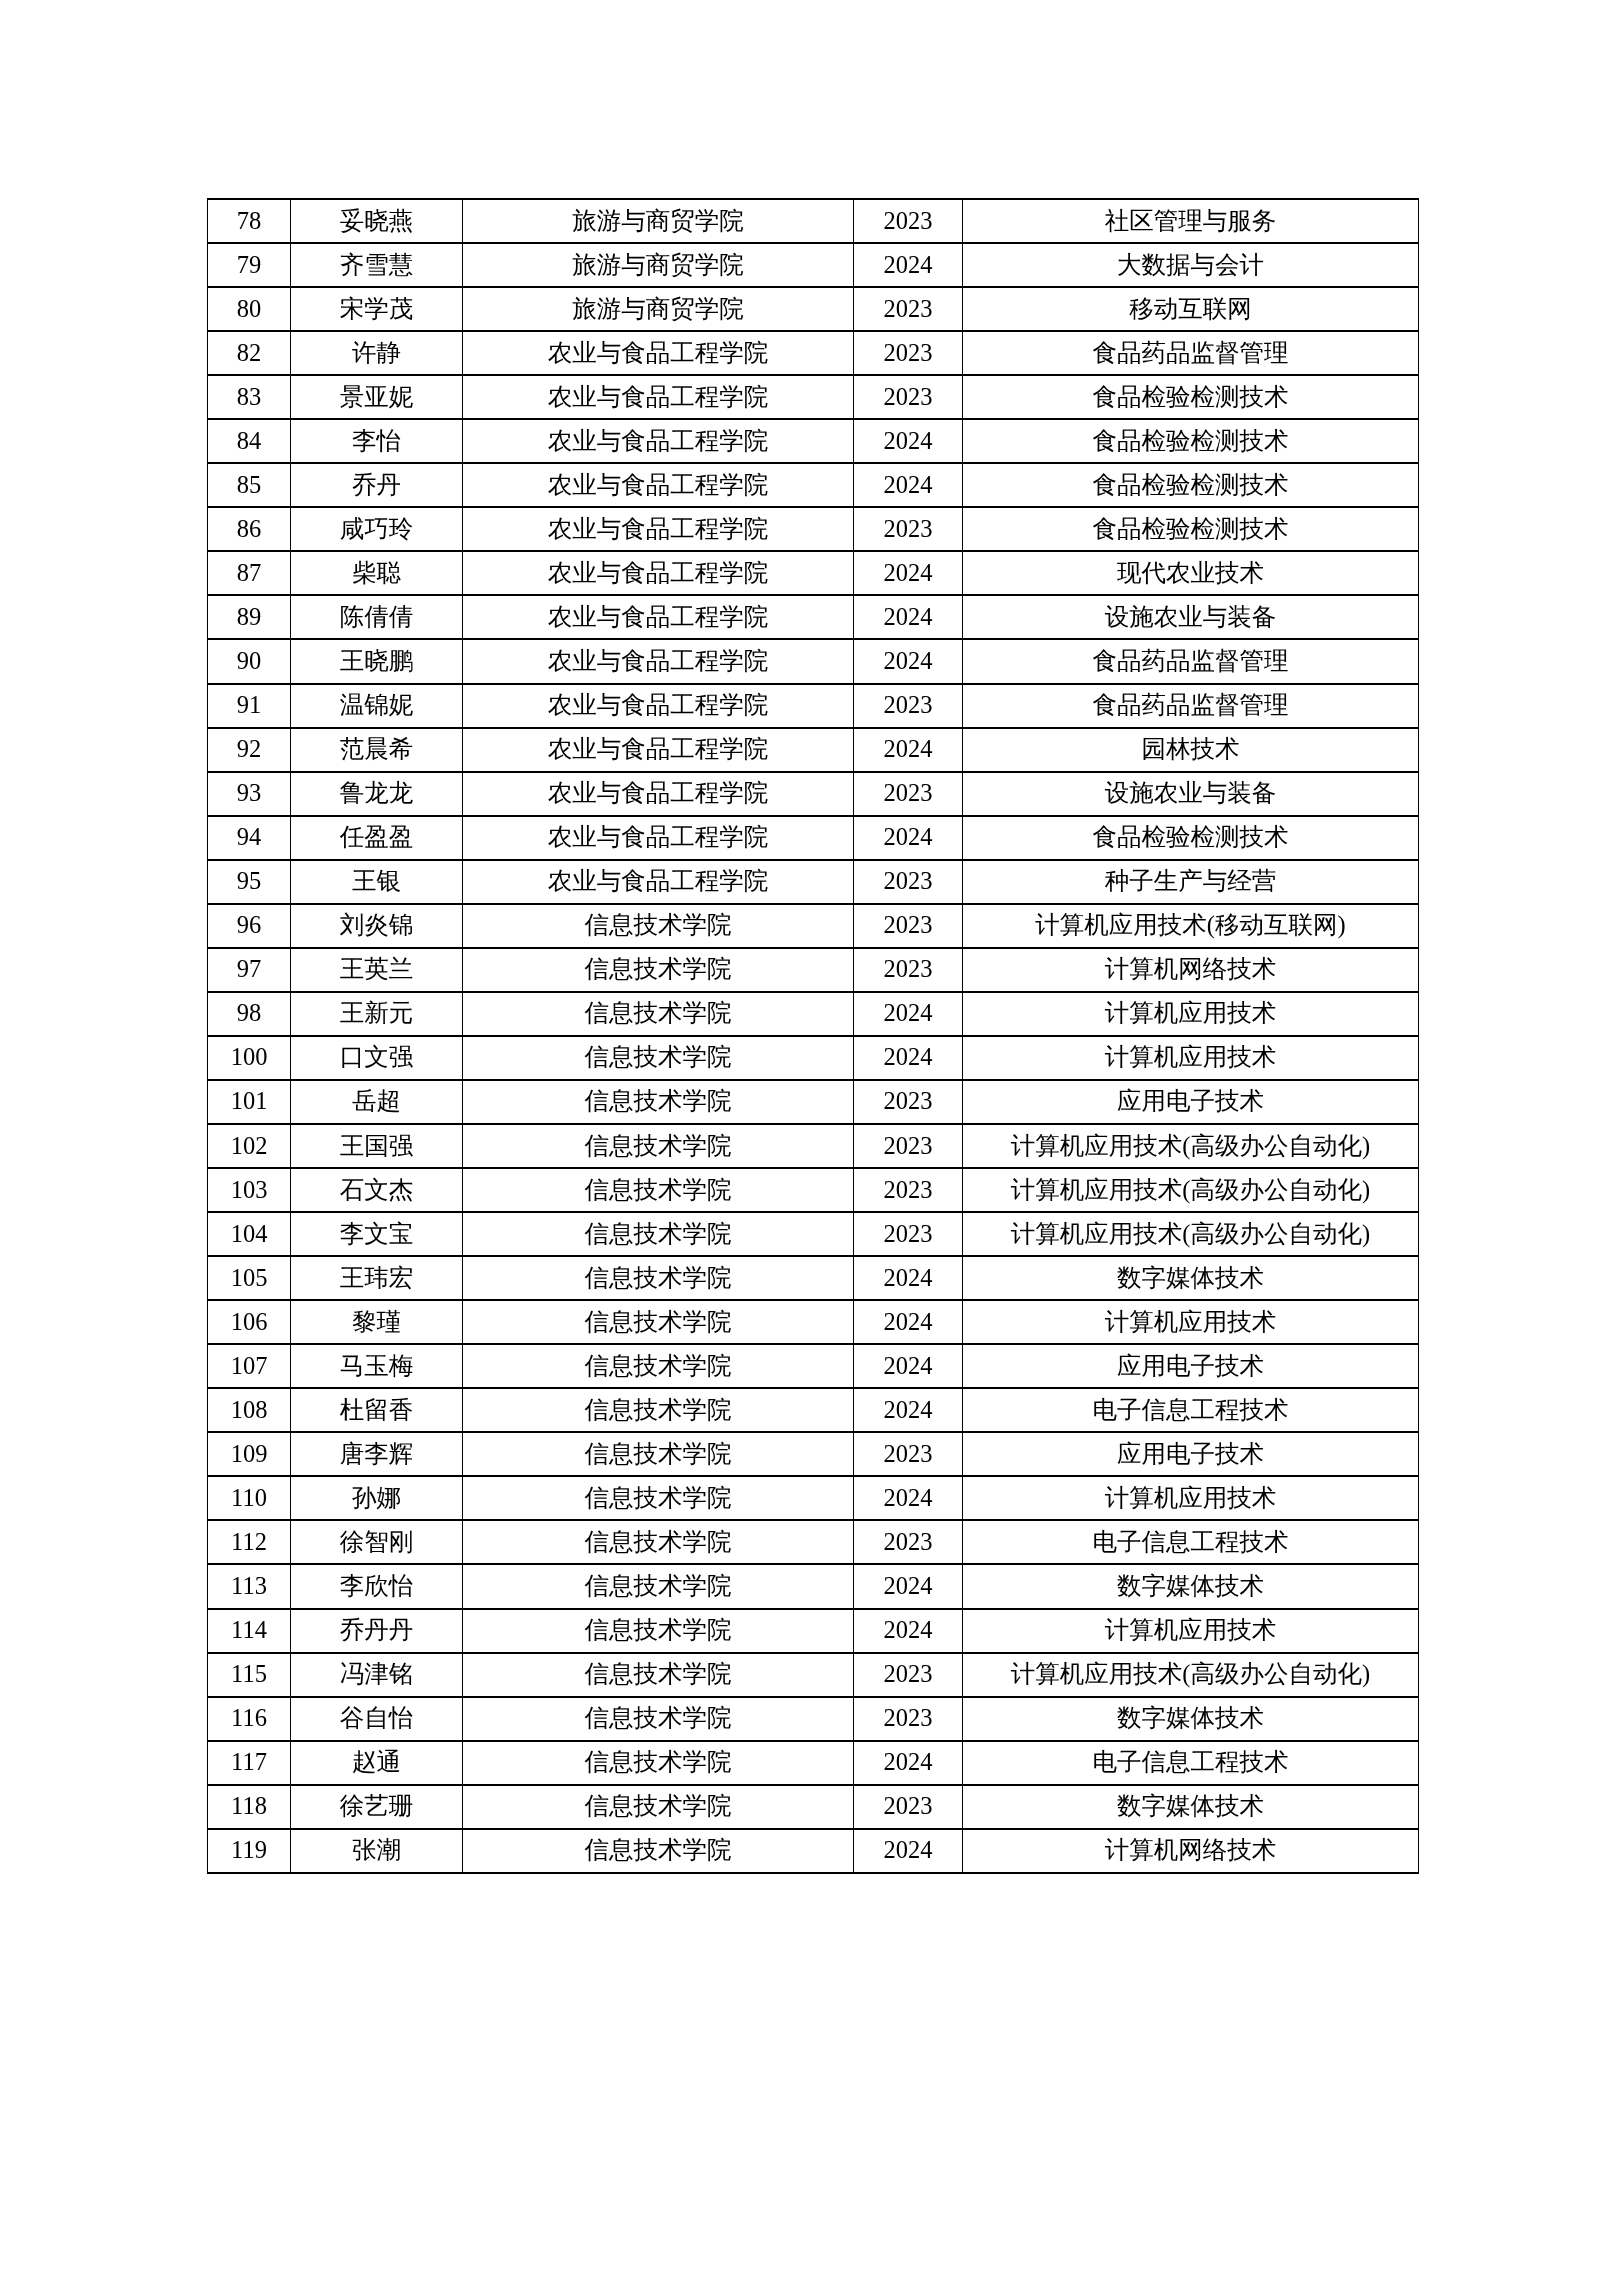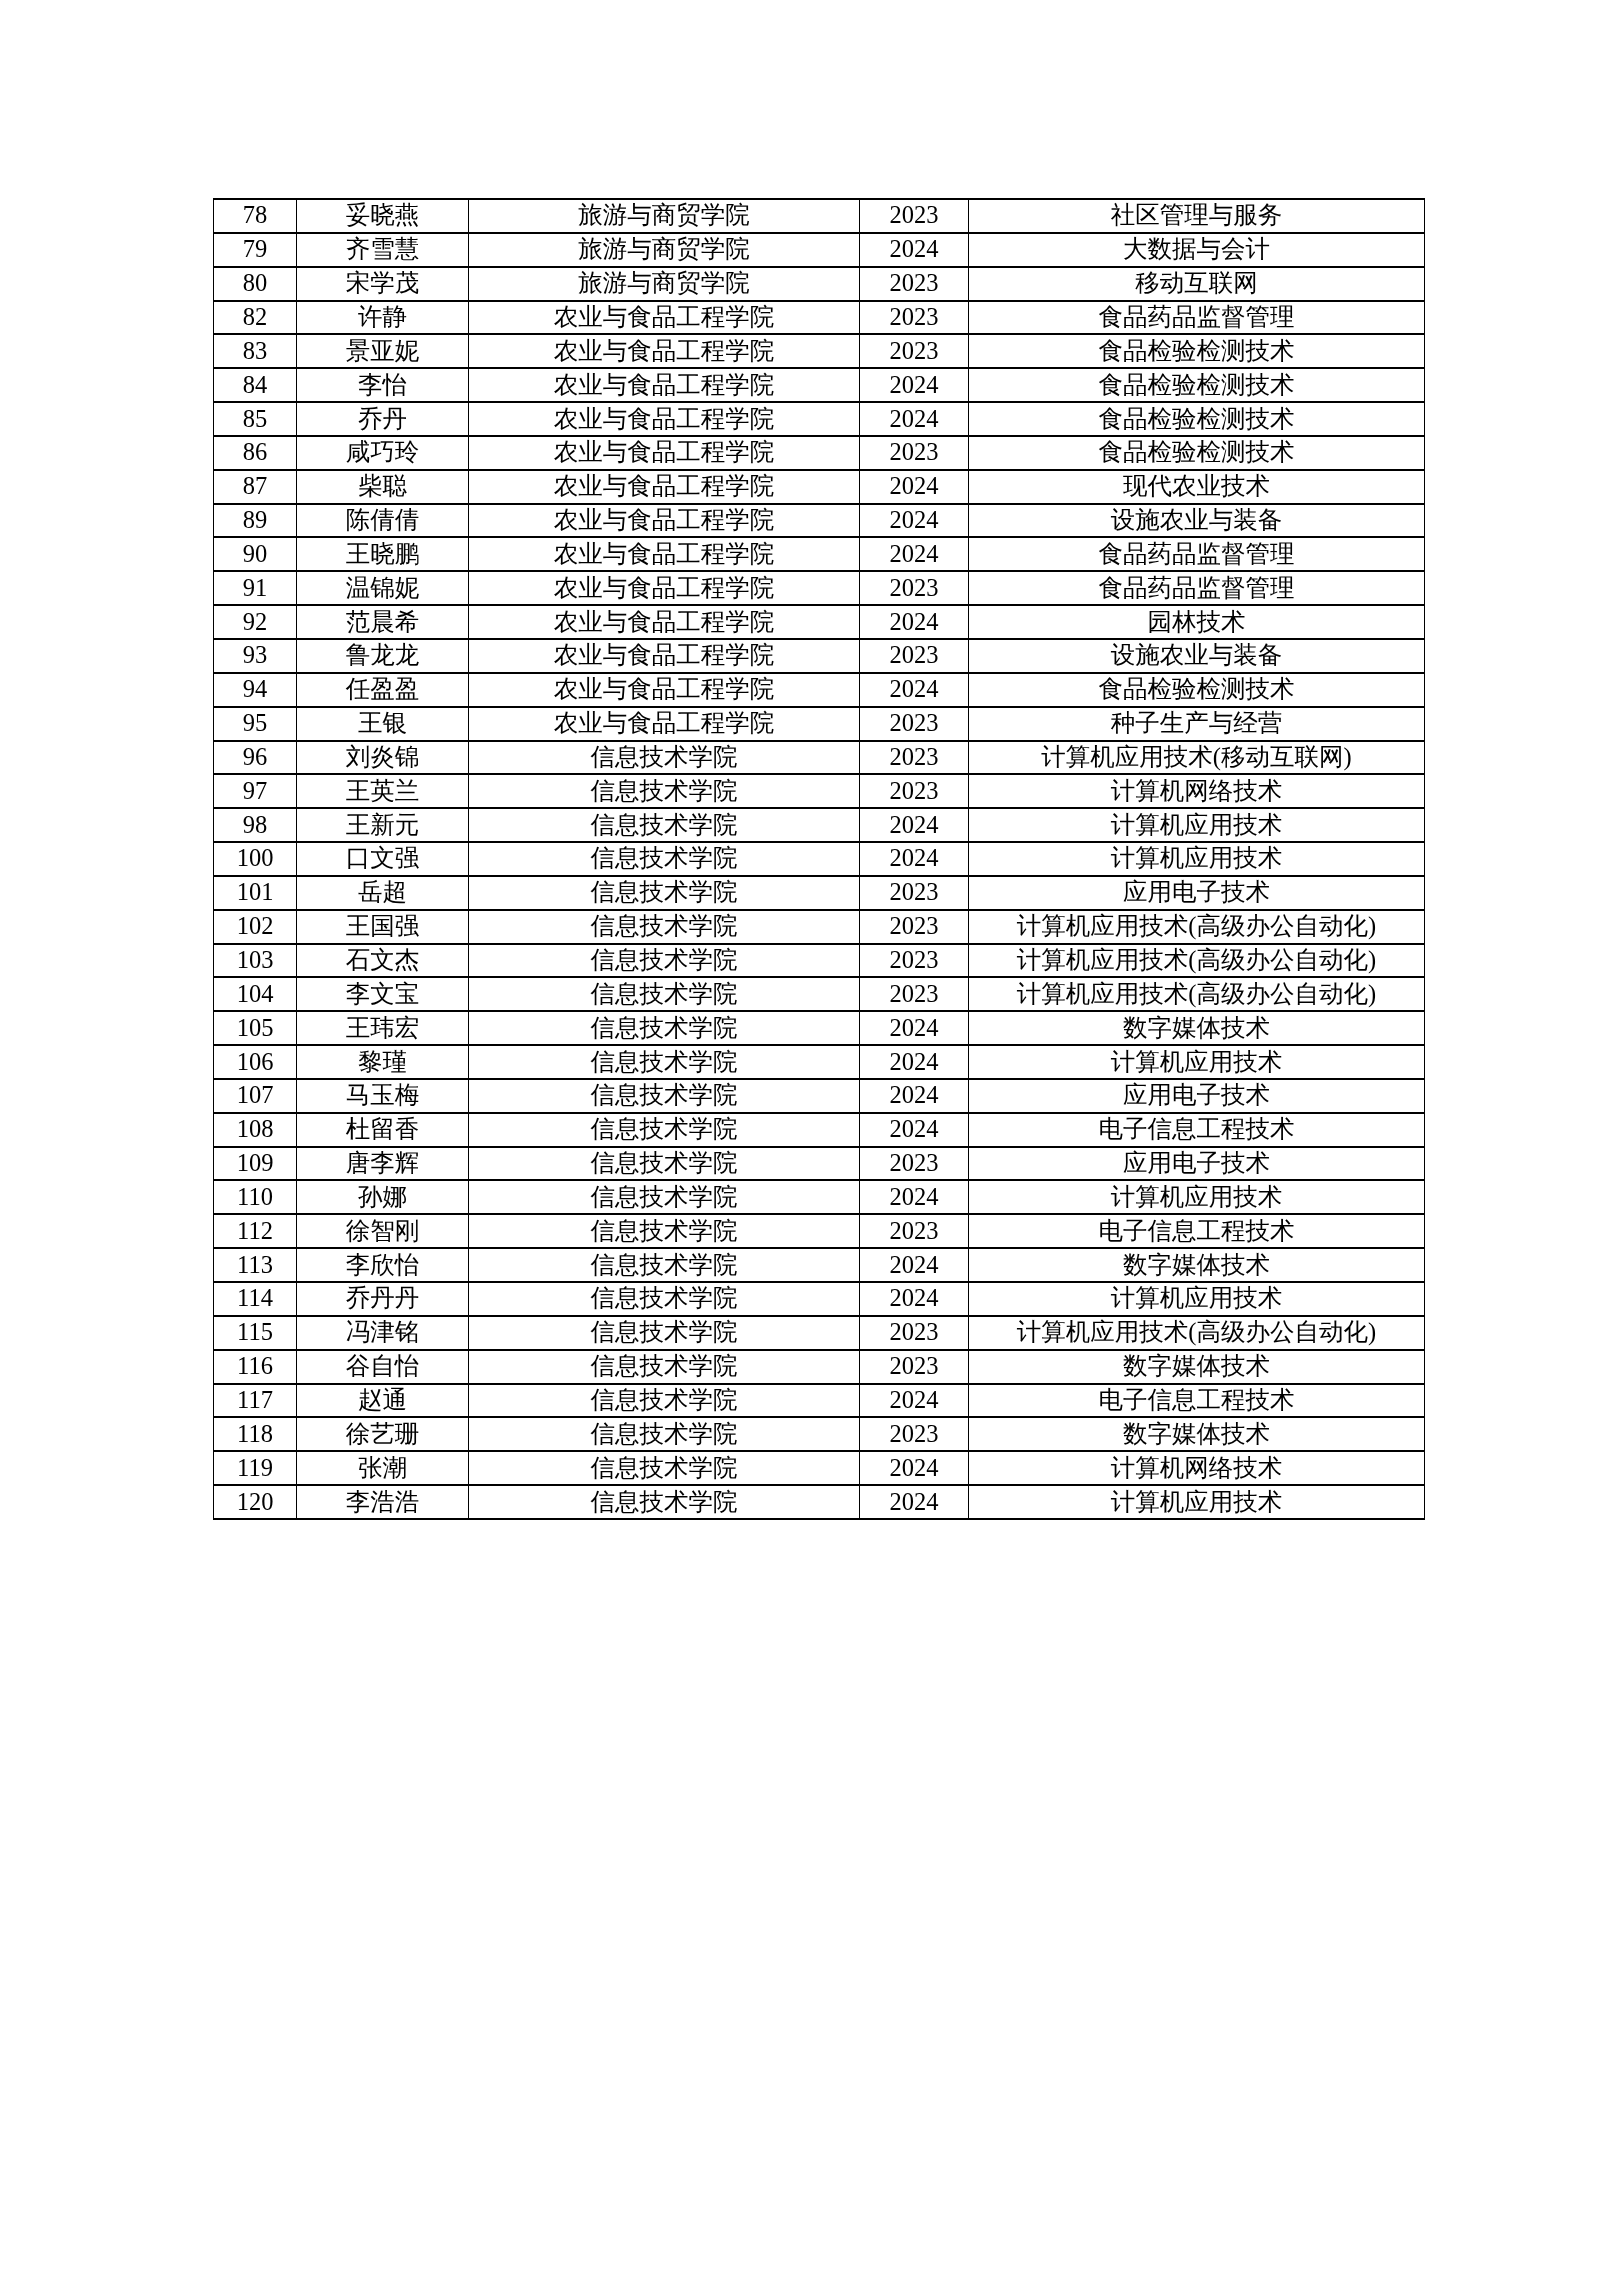--- a/index.html
+++ b/index.html
@@ -14,24 +14,23 @@
     background: #ffffff;
     overflow: hidden;
     font-family: "Liberation Serif", "DejaVu Serif", serif;
     color: #000000;
   }
   table.roster {
     position: absolute;
     left: 207px;
     top: 198px;
     width: 1210px;
-    height: 1322px;
+    height: 1676px;
     border-collapse: collapse;
     table-layout: fixed;
-    margin-left: 6px;
   }
   table.roster td {
     border-left: 1px solid #000000;
     border-right: 1px solid #000000;
     border-top: 2px solid #000000;
     border-bottom: 2px solid #000000;
     text-align: center;
     vertical-align: middle;
     font-size: 24.5px;
     line-height: 1.1;
@@ -359,24 +358,17 @@
     </tr>
 
     <tr>
       <td>119</td>
       <td>张潮</td>
       <td>信息技术学院</td>
       <td>2024</td>
       <td>计算机网络技术</td>
     </tr>
 
-    <tr>
-      <td>120</td>
-      <td>李浩浩</td>
-      <td>信息技术学院</td>
-      <td>2024</td>
-      <td>计算机应用技术</td>
-    </tr>
   </tbody>
   </table>
 
 </div>
 
 
 </body></html>

